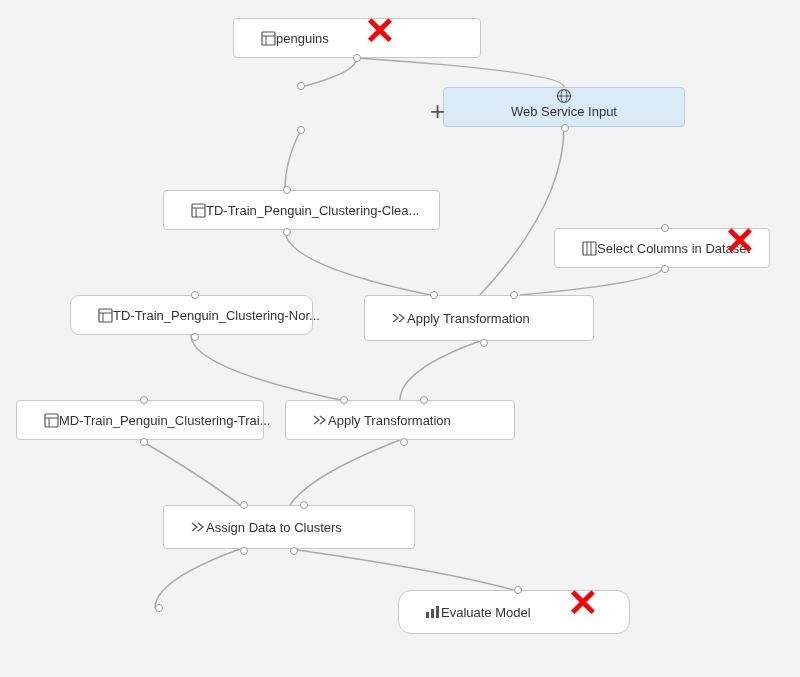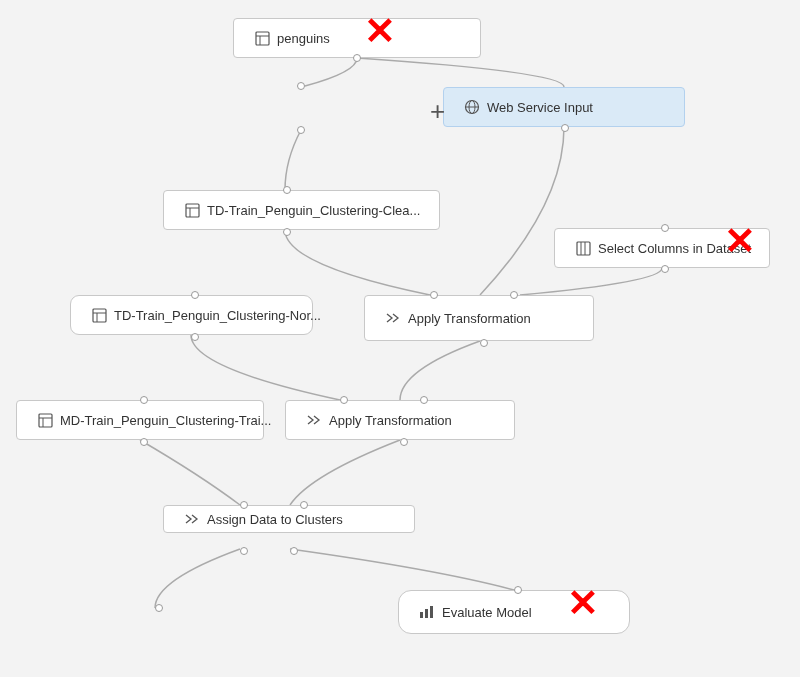--- a/index.html
+++ b/index.html
@@ -18,34 +18,34 @@
       width: 800px;
       height: 677px;
     }
     .node {
       position: absolute;
       background: #fff;
       border: 1.5px solid #c8c8c8;
       border-radius: 4px;
       display: flex;
       align-items: center;
-      padding: 0 20px;
+      padding: 0 26px;
       height: 40px;
       white-space: nowrap;
       font-size: 13px;
       color: #333;
-      gap: 7px;
     }
     .node.highlight {
       border: 2px solid #0078d4;
       background: #e8f3fc;
     }
     .node.blue-bg {
       background: #daeaf7;
       border: 1.5px solid #b3d1ee;
+      flex-direction: column;
     }
     .node-icon {
       width: 16px;
       height: 16px;
       flex-shrink: 0;
       display: flex;
       align-items: center;
       justify-content: center;
       color: #555;
     }
@@ -219,21 +219,21 @@
           <path d="M2 4 L7 8 L2 12" stroke="#555" stroke-width="1.3" fill="none"></path>
           <path d="M8 4 L13 8 L8 12" stroke="#555" stroke-width="1.3" fill="none"></path>
         </svg>
     </span>
     <span>Apply Transformation</span>
   </div>
   <div class="port" style="left:340px;top:396px;"></div>
   <div class="port" style="left:420px;top:396px;"></div>
   <div class="port" style="left:400px;top:438px;"></div>
 
-  <div class="node" style="left:163px;top:505px;width:252px;height:28px;">
+  <div class="node" style="left:163px;top:505px;width:252px;height:44px;">
     <span class="node-icon">
       <svg width="16" height="16" viewBox="0 0 16 16">
           <path d="M2 4 L7 8 L2 12" stroke="#555" stroke-width="1.3" fill="none"></path>
           <path d="M8 4 L13 8 L8 12" stroke="#555" stroke-width="1.3" fill="none"></path>
         </svg>
     </span>
     <span>Assign Data to Clusters</span>
   </div>
   <div class="port" style="left:240px;top:501px;"></div>
   <div class="port" style="left:300px;top:501px;"></div>

